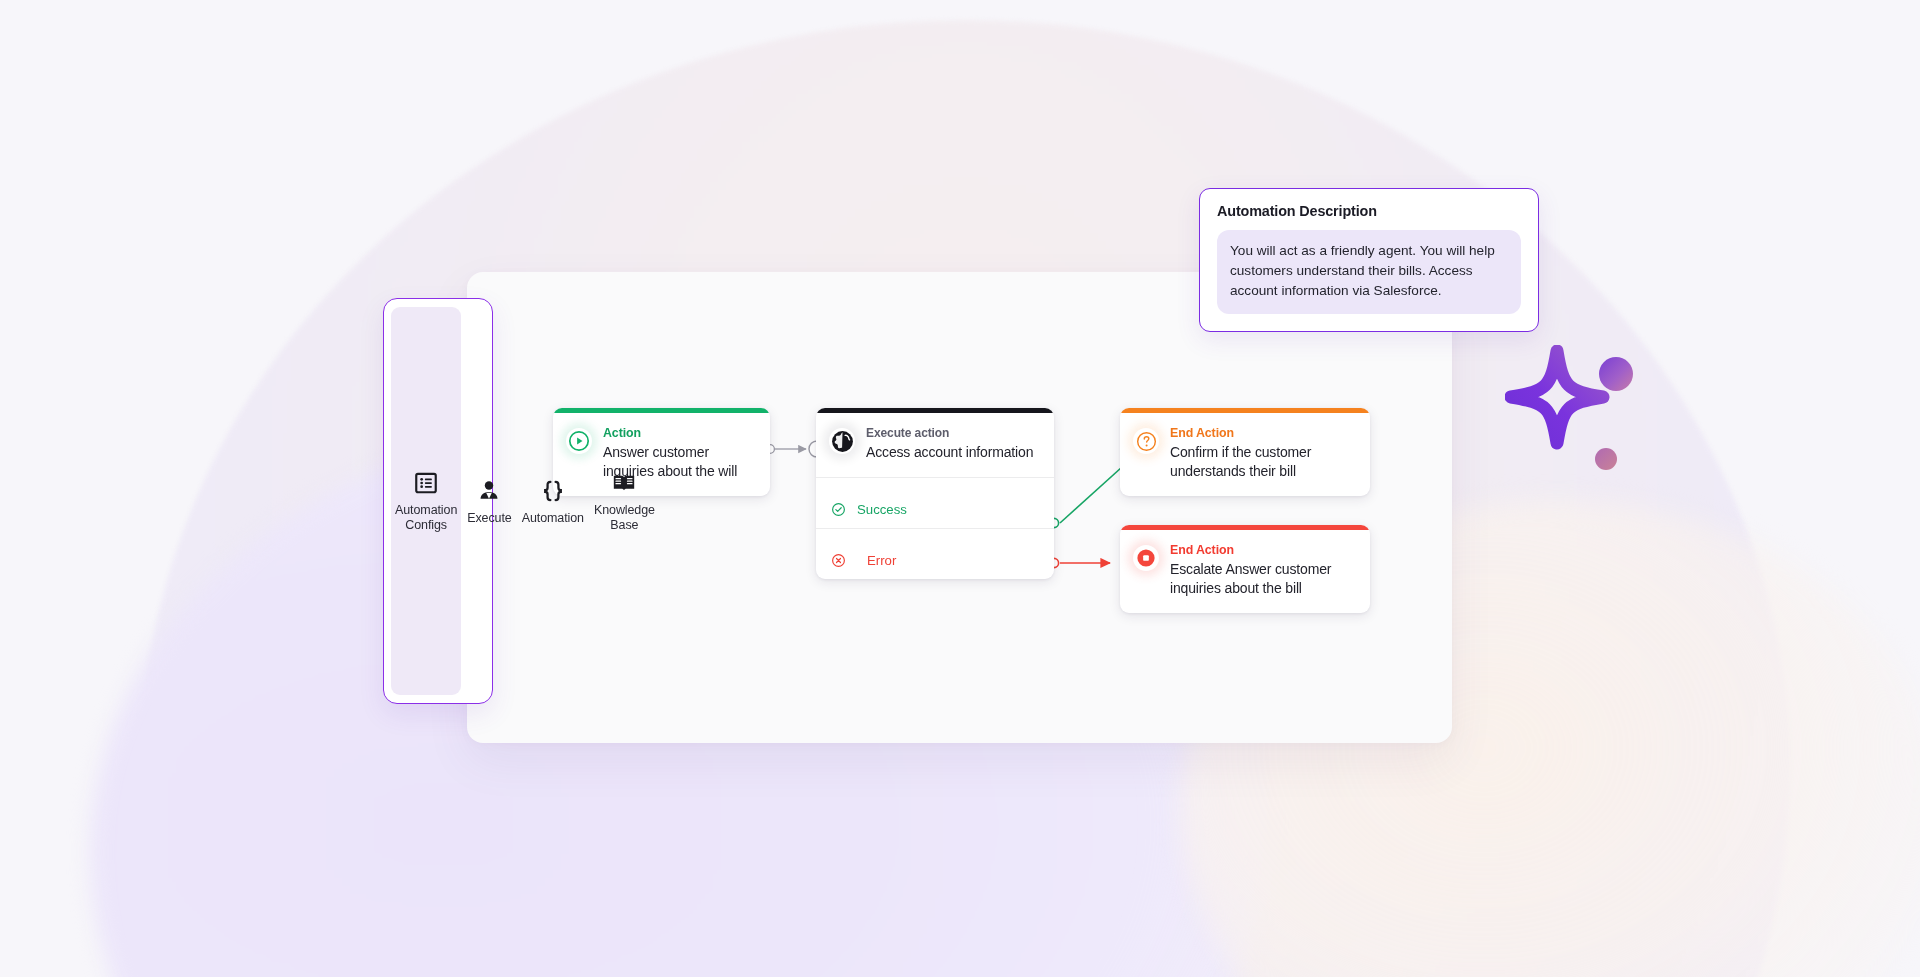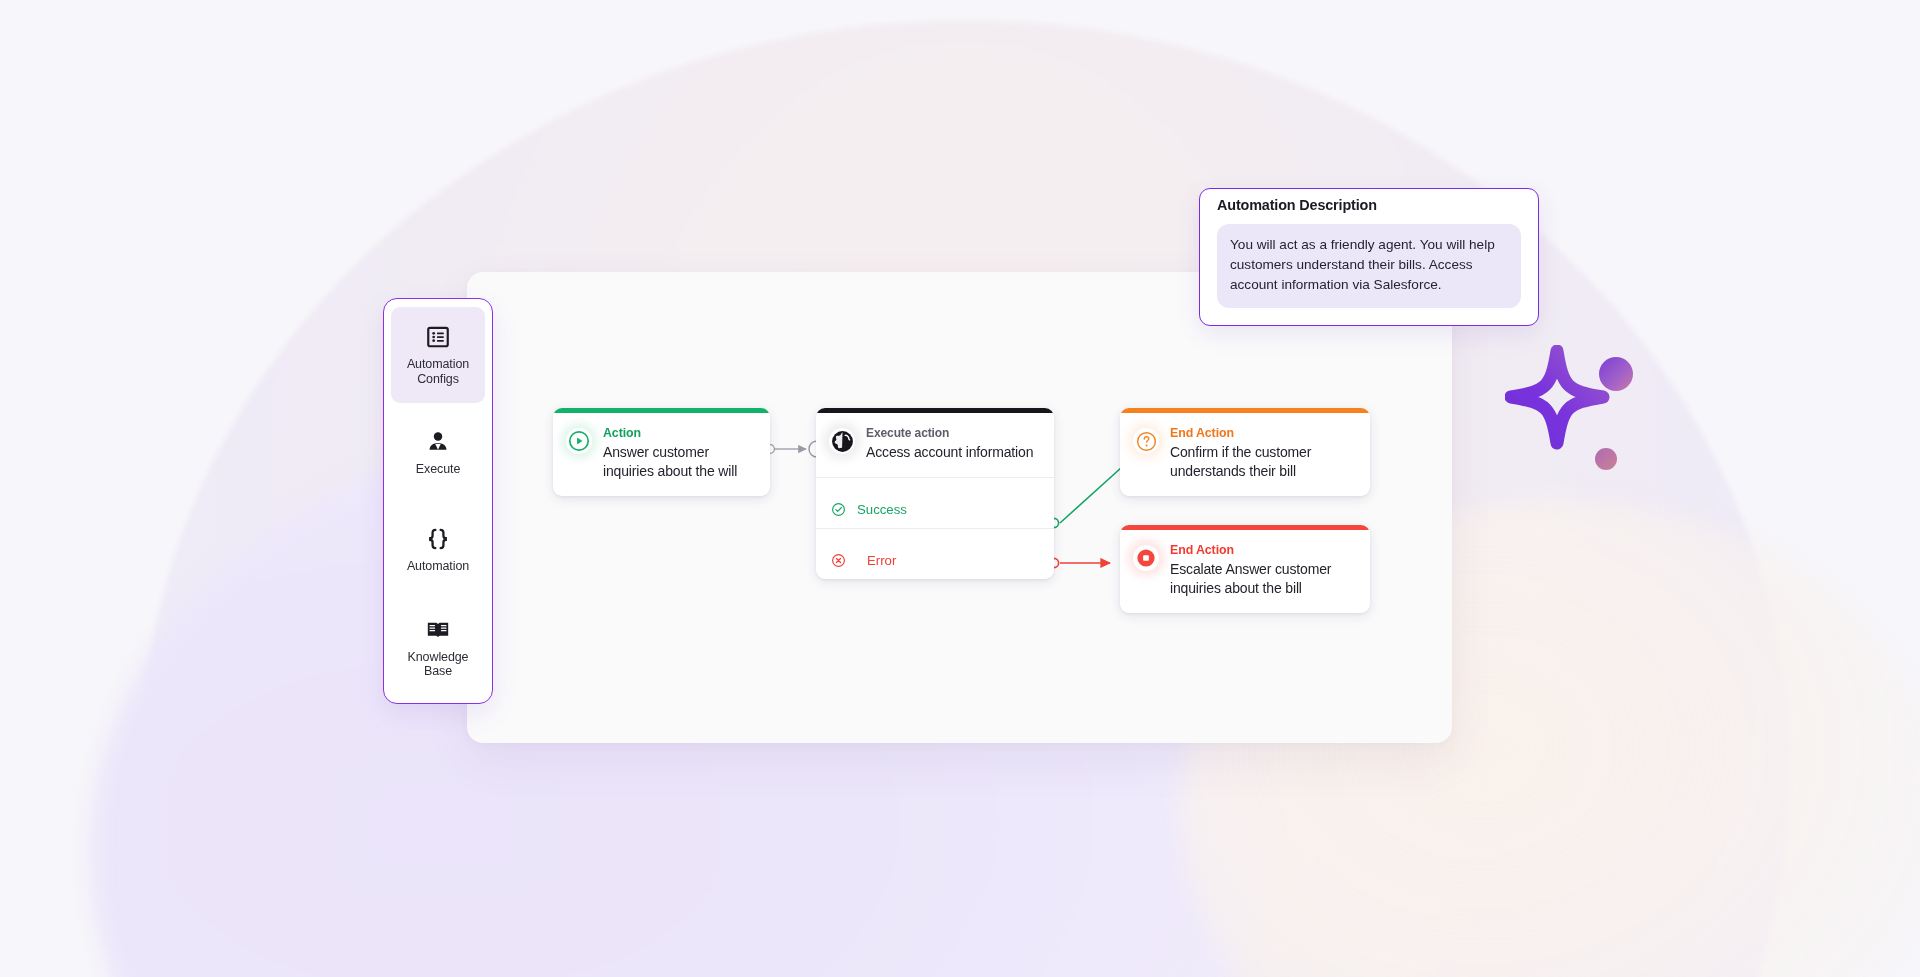--- a/index.html
+++ b/index.html
@@ -67,21 +67,21 @@
   
   .sidebar {
     position: absolute;
     left: 383px; top: 298px;
     width: 110px; height: 406px;
     background: #ffffff;
     border: 1.6px solid #8b2fe8;
     border-radius: 14px;
     box-shadow: 0 10px 26px rgba(110,60,190,0.10);
     padding: 8px 7px;
-    display: flex; flex-direction: column; gap: 2px;
+    display: flex; gap: 2px;
     z-index: 6;
   }
   .side-item {
     display: flex; flex-direction: column; align-items: center; justify-content: center;
     gap: 7px;
     padding: 13px 4px 12px;
     border-radius: 9px;
     cursor: pointer;
     flex: 1;
   }
@@ -152,21 +152,21 @@
   .connectors { position: absolute; left: 0; top: 0; width: 1920px; height: 977px; z-index: 4; pointer-events: none; }
 
   
   .desc-card {
     position: absolute;
     left: 1199px; top: 188px;
     width: 340px;
     background: #ffffff;
     border: 1.8px solid #7b2ce3;
     border-radius: 11px;
-    padding: 8px 17px 17px;
+    padding: 14px 17px 17px;
     box-shadow: 0 8px 24px rgba(100,50,180,0.10);
     z-index: 7;
   }
   .desc-title {
     font-size: 14.4px; font-weight: bold; color: #1b1b25;
     margin-bottom: 11px; letter-spacing: -0.15px;
   }
   .desc-box {
     background: #ece6f9; border-radius: 12px;
     padding: 11px 13px 13px;

